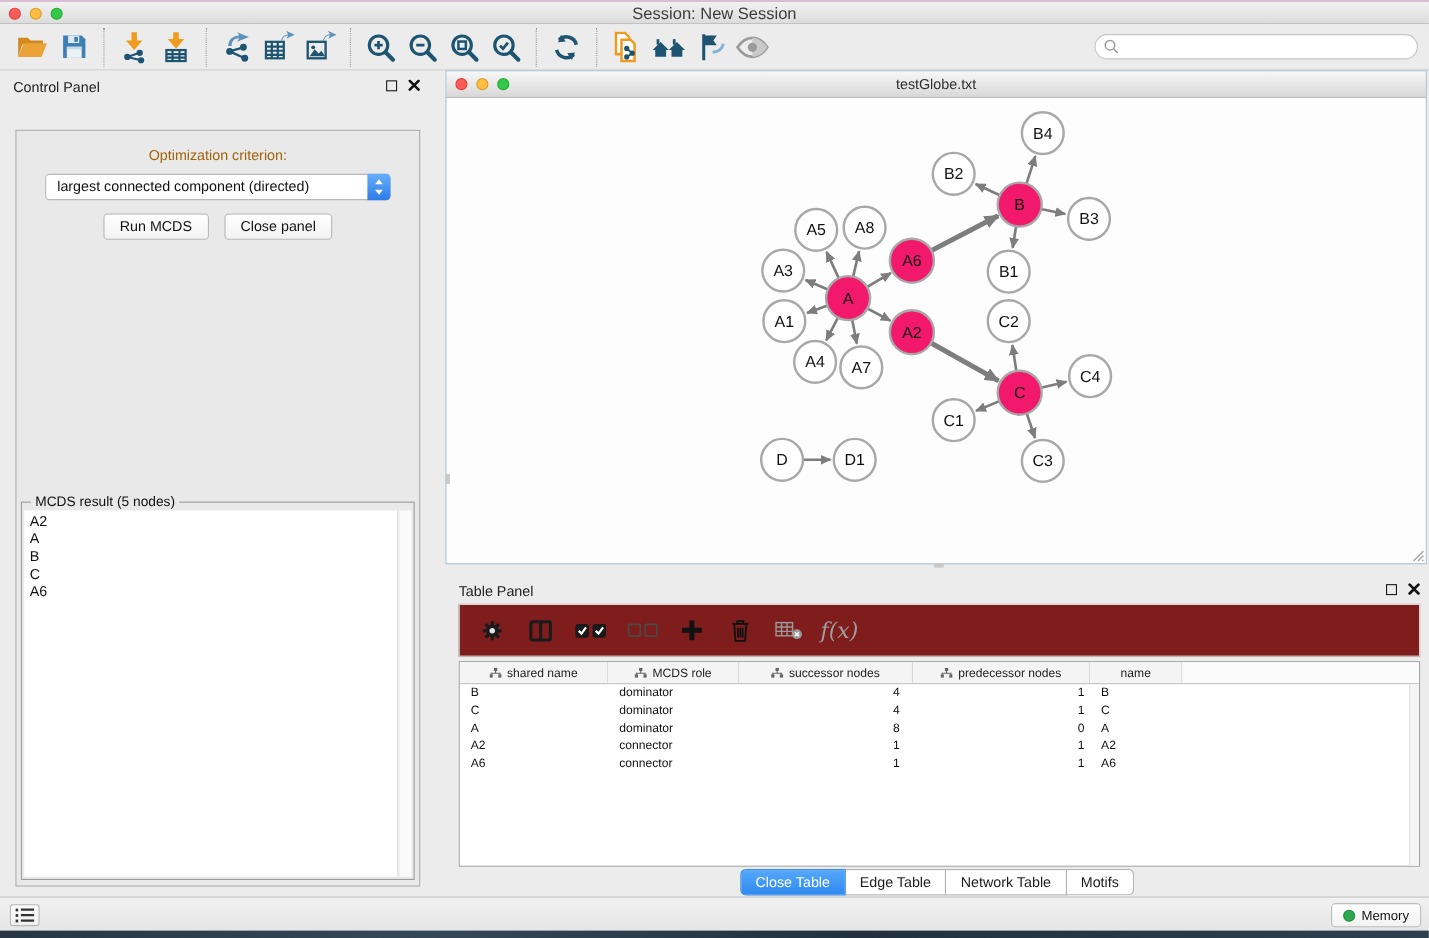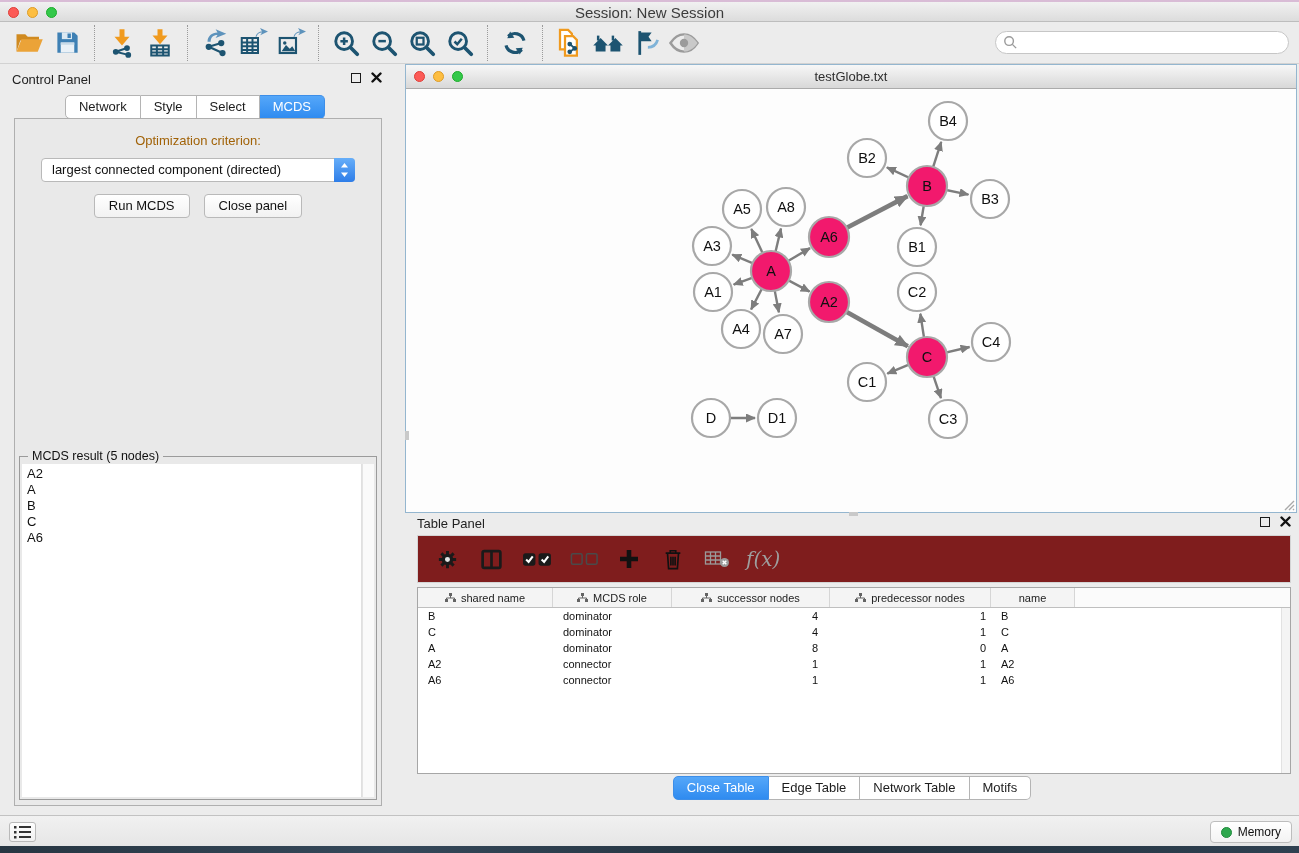--- a/index.html
+++ b/index.html
@@ -73,21 +73,21 @@
   #net-titlebar { position:relative; height:24px; background:linear-gradient(#F7F7F7,#D8D8D8);
       border-bottom:1px solid #ABABAB; }
   #net-titlebar .lights { top:6px; }
   #net-title { position:absolute; left:0; right:0; top:4px; text-align:center; font-size:13px; color:#2e2e2e; }
   #net-canvas { position:relative; width:890px; height:423px; background:#FDFDFD; overflow:hidden; }
   #resize-grip { position:absolute; right:1px; bottom:1px; }
   .frame-knob-left { position:absolute; left:-1px; top:366px; width:4px; height:9px; background:#C9C9C9; }
   .frame-knob-bottom { position:absolute; left:443px; bottom:-4px; width:9px; height:4px; background:#C9C9C9; }
 
   
-  #table-panel { position:absolute; left:405px; top:508px; width:894px; height:295px; }
+  #table-panel { position:absolute; left:405px; top:522px; width:894px; height:295px; }
   #tp-toolbar { position:absolute; left:12px; right:8px; top:27px; height:48px;
       background:#7f1d1d; border:1px solid #D4D4D4; display:flex; align-items:center;
       gap:14px; padding-left:14px; }
   .tpb { width:30px; height:32px; display:flex; align-items:center; justify-content:center; }
   #fx-label { font-family:"DejaVu Serif", serif; font-style:italic; font-size:20px; color:#9E9E9E; }
   #table-box { position:absolute; left:12px; right:8px; top:79px; height:187px; background:#fff;
       border:1px solid #A6A6A6; overflow:hidden; }
   #table-header { display:flex; height:20px; border-bottom:1px solid #BFBFBF; }
   .th { background:#F4F4F4; border-right:1px solid #D6D6D6; display:flex; align-items:center;
       justify-content:center; gap:5px; font-size:11px; color:#222; }
@@ -272,26 +272,20 @@
   <div id="control-panel">
     <div class="panel-head">
       <span class="panel-title">Control Panel</span>
       <span class="panel-icons">
         <span class="float-ic"></span>
         <svg width="11" height="11" viewBox="0 0 11 11">
             <path d="M1.5 1.5l8 8M9.5 1.5l-8 8" stroke="#111" stroke-width="2.4" stroke-linecap="round"></path>
           </svg>
       </span>
     </div>
-    <div id="cp-tabs">
-        <span class="seg-tab">Network</span>
-        <span class="seg-tab">Style</span>
-        <span class="seg-tab">Select</span>
-        <span class="seg-tab active">MCDS</span>
-      </div>
     <div id="cp-body">
       <div id="opt-label">Optimization criterion:</div>
       <div id="criterion-select">
         <span>largest connected component (directed)</span>
         <span id="criterion-stepper">
           <svg width="11" height="16" viewBox="0 0 11 16">
               <path d="M5.5 1L9 5.5H2z" fill="#fff"></path>
               <path d="M5.5 15L2 10.5h7z" fill="#fff"></path>
             </svg>
         </span>

